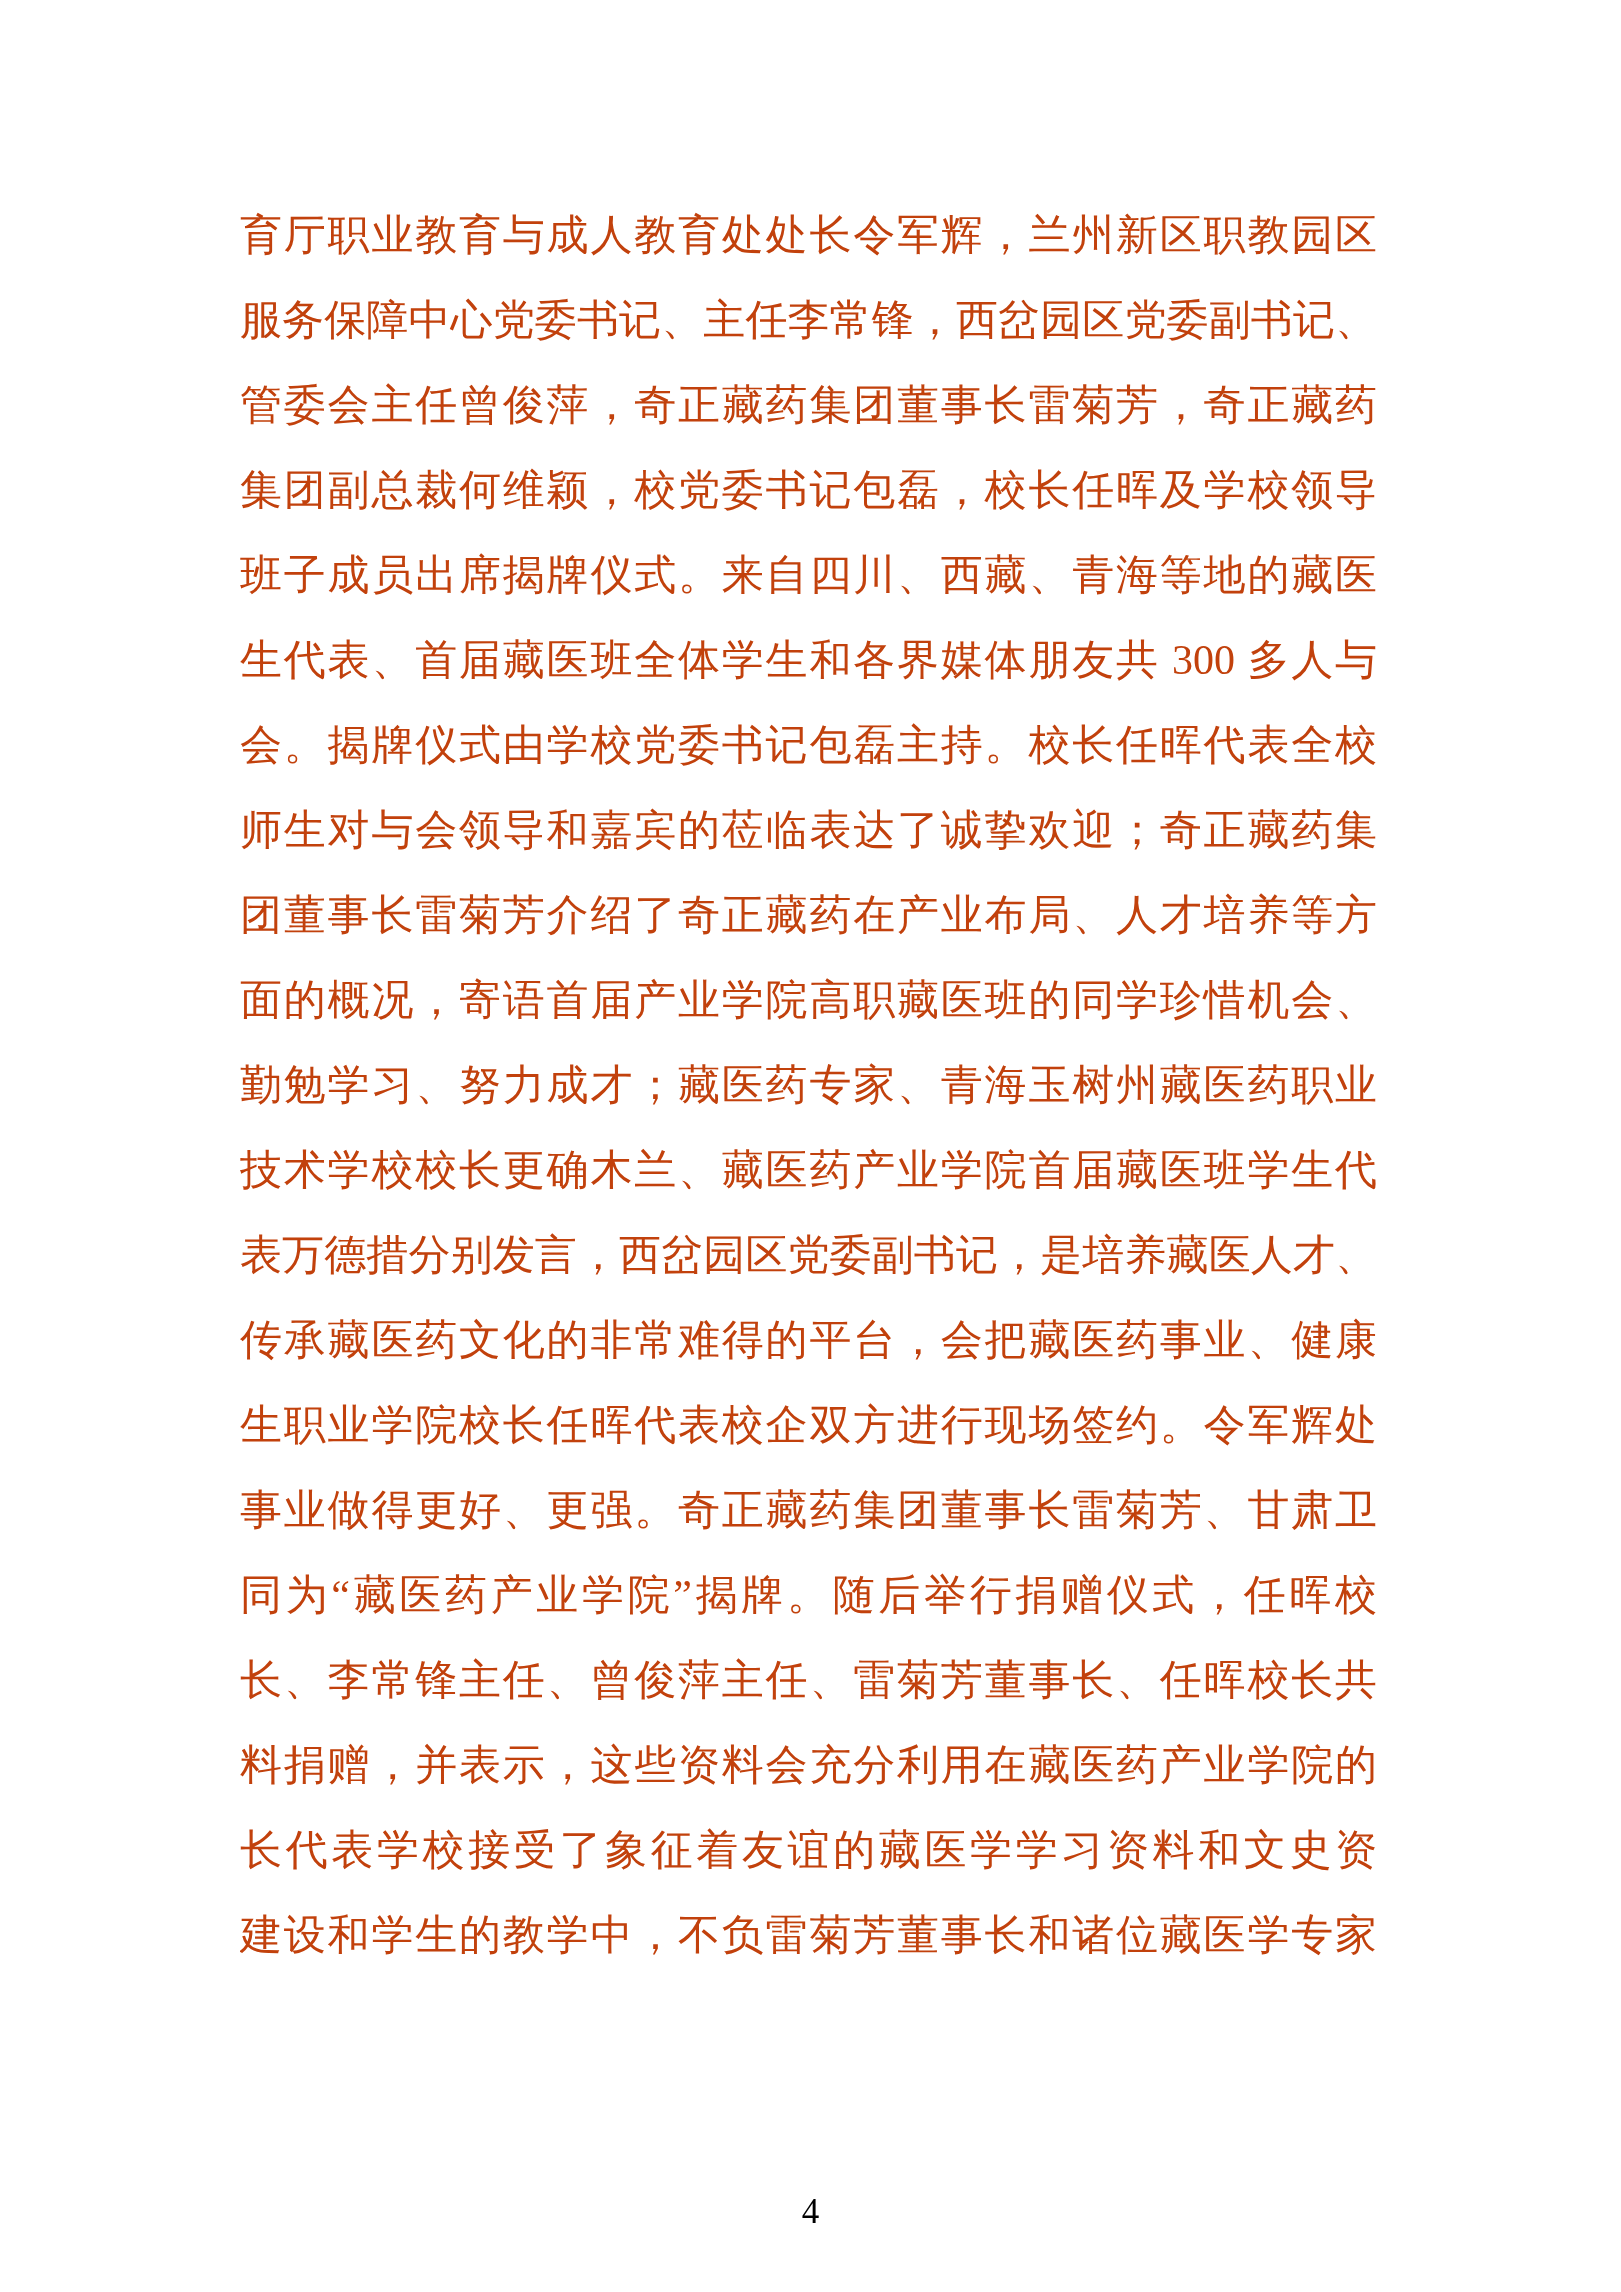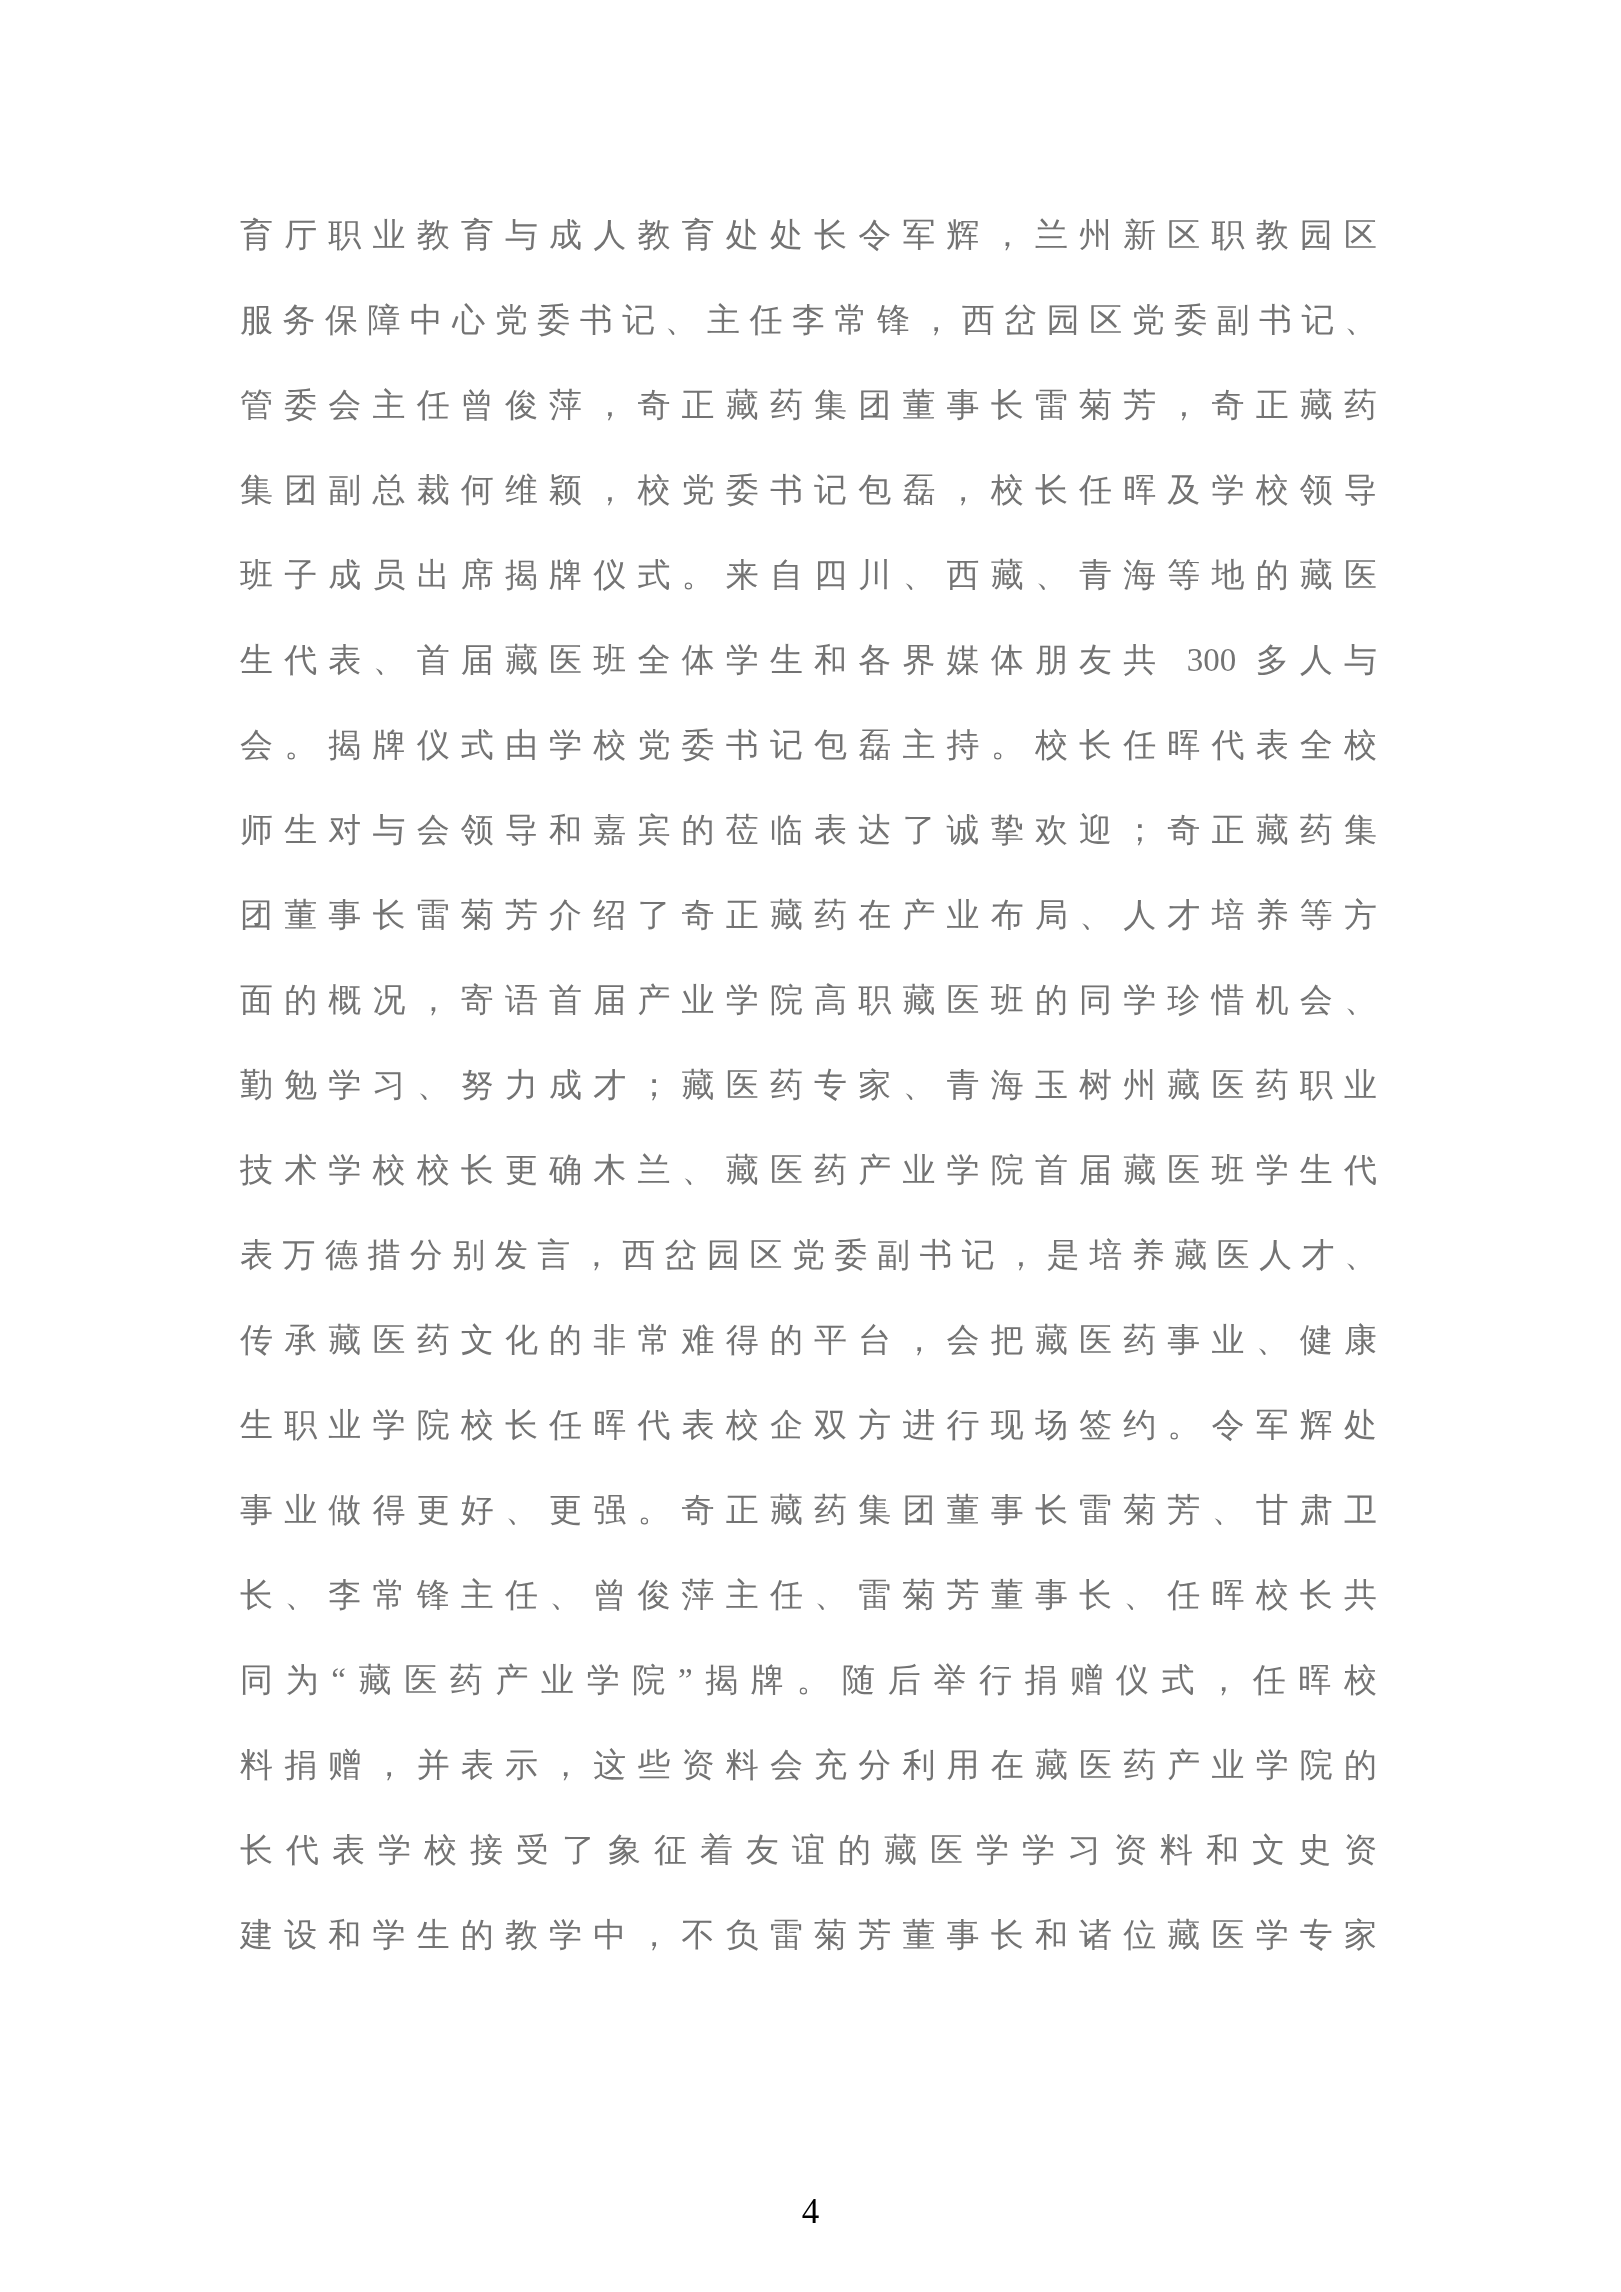--- a/index.html
+++ b/index.html
@@ -16,27 +16,27 @@
     font-family: "Liberation Serif", "DejaVu Serif", serif;
     overflow: hidden;
   }
   .text-block {
     position: absolute;
     left: 240px;
     top: 193px;
     width: 1137px;
   }
   .line {
-    font-size: 33px;
+    font-size: 42px;
     height: 85px;
     line-height: 85px;
     text-align: justify;
     text-align-last: justify;
     overflow: hidden;
-    color: #737373;
+    color: #c2410c;
   }
   .footer {
     position: absolute;
     left: 0;
     top: 2190px;
     width: 1621px;
     text-align: center;
   }
   .page-num {
     font-size: 35px;
@@ -59,22 +59,22 @@
     <div class="line">会。揭牌仪式由学校党委书记包磊主持。校长任晖代表全校</div>
     <div class="line">师生对与会领导和嘉宾的莅临表达了诚挚欢迎；奇正藏药集</div>
     <div class="line">团董事长雷菊芳介绍了奇正藏药在产业布局、人才培养等方</div>
     <div class="line">面的概况，寄语首届产业学院高职藏医班的同学珍惜机会、</div>
     <div class="line">勤勉学习、努力成才；藏医药专家、青海玉树州藏医药职业</div>
     <div class="line">技术学校校长更确木兰、藏医药产业学院首届藏医班学生代</div>
     <div class="line">表万德措分别发言，西岔园区党委副书记，是培养藏医人才、</div>
     <div class="line">传承藏医药文化的非常难得的平台，会把藏医药事业、健康</div>
     <div class="line">生职业学院校长任晖代表校企双方进行现场签约。令军辉处</div>
     <div class="line">事业做得更好、更强。奇正藏药集团董事长雷菊芳、甘肃卫</div>
+    <div class="line">同为“藏医药产业学院”揭牌。随后举行捐赠仪式，任晖校</div>
     <div class="line">长、李常锋主任、曾俊萍主任、雷菊芳董事长、任晖校长共</div>
-    <div class="line">同为“藏医药产业学院”揭牌。随后举行捐赠仪式，任晖校</div>
     <div class="line">料捐赠，并表示，这些资料会充分利用在藏医药产业学院的</div>
     <div class="line">长代表学校接受了象征着友谊的藏医学学习资料和文史资</div>
     <div class="line">建设和学生的教学中，不负雷菊芳董事长和诸位藏医学专家</div>
   </div>
   <div class="footer">
     <span class="page-num">4</span>
   </div>
 </div>
 
 

